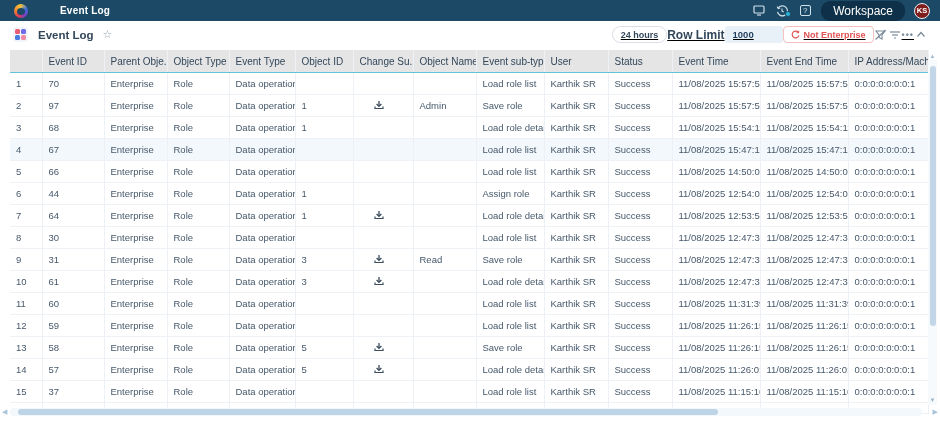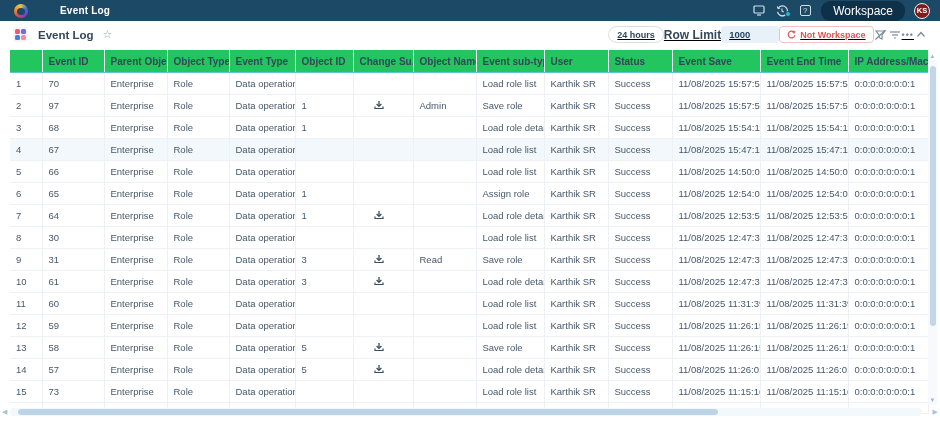--- a/index.html
+++ b/index.html
@@ -48,23 +48,23 @@
   .refresh-pill { display:flex; align-items:center; gap:4px; border:1px solid #f3c1c1;
     border-radius:4px; padding:2.5px 7px; cursor:pointer; background:#fff; }
   .refresh-pill span { font-size:9px; color:#e05252; font-weight:bold; }
   .icon-btn { color:#7a8a99; cursor:pointer; display:flex; align-items:center; justify-content:center;
     width:14px; height:14px; }
   .ellipsis { font-size:9px; color:#7a8a99; letter-spacing:1px; font-weight:bold; cursor:pointer; }
 
   
   .table-wrap { position:absolute; top:50px; left:10px; width:918px; }
   table { border-collapse:collapse; table-layout:fixed; width:918px; }
-  th { font-size:10px; font-weight:bold; color:#33475b; text-align:left; padding:6px 0 5px 6px;
+  th { font-size:10px; font-weight:normal; color:#33475b; text-align:left; padding:6px 0 5px 6px;
     border-bottom:1.5px solid #62c2d8; border-right:1px solid #edf1f5; white-space:nowrap;
-    overflow:hidden; cursor:pointer; background:#22c55e; }
+    overflow:hidden; cursor:pointer; background:#e5e5e5; }
   td { font-size:9.5px; color:#46586a; padding:0 0 0 6px; height:22px; border-bottom:1px solid #eef1f5;
     border-right:1px solid #edf1f5; white-space:nowrap; overflow:hidden; background:#fff; }
   tr.hl td { background:#f3f8fc; }
   tr.empty td { height:11px; }
   .dl-icon { display:inline-block; cursor:pointer; margin-left:14px; }
 
   
   .vscroll { position:absolute; right:3px; top:60px; width:9px; height:345px; background:#f6fafd; }
   .vscroll .thumb { position:absolute; top:6px; left:1.5px; width:6px; height:260px;
     background:#c2d6e8; border-radius:3px; cursor:pointer; }
@@ -116,21 +116,21 @@
   <div class="star">☆</div>
   <div class="toolbar-right">
     <div class="time-pill">24 hours</div>
     <span class="rowlimit-label">Row Limit</span>
     <input class="rowlimit-input" value="1000" style="">
     <div class="refresh-pill">
       <svg width="9" height="9" viewBox="0 0 10 10">
           <path d="M8.4 3 A3.8 3.8 0 1 0 8.8 6" fill="none" stroke="#e05252" stroke-width="1.3"></path>
           <polyline points="8.6,0.8 8.5,3.2 6.2,2.9" fill="none" stroke="#e05252" stroke-width="1.1"></polyline>
         </svg>
-      <span>Not Workspace</span>
+      <span>Not Enterprise</span>
     </div>
     <div class="icon-btn">
       <svg width="13" height="12" viewBox="0 0 13 12">
           <path d="M2 2 L11 2 L8 6 L8 10 L5 8.5 L5 6 Z" fill="none" stroke="#7a8a99" stroke-width="1.1"></path>
           <line x1="1.5" y1="10.5" x2="11.5" y2="1" stroke="#7a8a99" stroke-width="1.1"></line>
         </svg>
     </div>
     <div class="icon-btn">
       <svg width="12" height="10" viewBox="0 0 12 10">
           <line x1="1" y1="2" x2="11" y2="2" stroke="#7a8a99" stroke-width="1.2"></line>
@@ -171,21 +171,21 @@
           <th>Event ID</th>
           <th>Parent Obje...</th>
           <th>Object Type</th>
           <th>Event Type</th>
           <th>Object ID</th>
           <th>Change Su...</th>
           <th>Object Name</th>
           <th>Event sub-type</th>
           <th>User</th>
           <th>Status</th>
-          <th>Event Save</th>
+          <th>Event Time</th>
           <th>Event End Time</th>
           <th>IP Address/Machine</th>
         </tr>
       </thead>
     <tbody id="body-rows">
         <tr>
           <td>1</td>
           <td>70</td>
           <td>Enterprise</td>
           <td>Role</td>
@@ -263,21 +263,21 @@
           <td></td>
           <td>Load role list</td>
           <td>Karthik SR</td>
           <td>Success</td>
           <td>11/08/2025 14:50:07</td>
           <td>11/08/2025 14:50:07</td>
           <td>0:0:0:0:0:0:0:1</td>
         </tr>
         <tr>
           <td>6</td>
-          <td>65</td>
+          <td>44</td>
           <td>Enterprise</td>
           <td>Role</td>
           <td>Data operation</td>
           <td>1</td>
           <td></td>
           <td></td>
           <td>Assign role</td>
           <td>Karthik SR</td>
           <td>Success</td>
           <td>11/08/2025 12:54:09</td>
@@ -427,21 +427,21 @@
           <td></td>
           <td>Load role detail</td>
           <td>Karthik SR</td>
           <td>Success</td>
           <td>11/08/2025 11:26:01</td>
           <td>11/08/2025 11:26:01</td>
           <td>0:0:0:0:0:0:0:1</td>
         </tr>
         <tr>
           <td>15</td>
-          <td>73</td>
+          <td>37</td>
           <td>Enterprise</td>
           <td>Role</td>
           <td>Data operation</td>
           <td></td>
           <td></td>
           <td></td>
           <td>Load role list</td>
           <td>Karthik SR</td>
           <td>Success</td>
           <td>11/08/2025 11:15:16</td>

